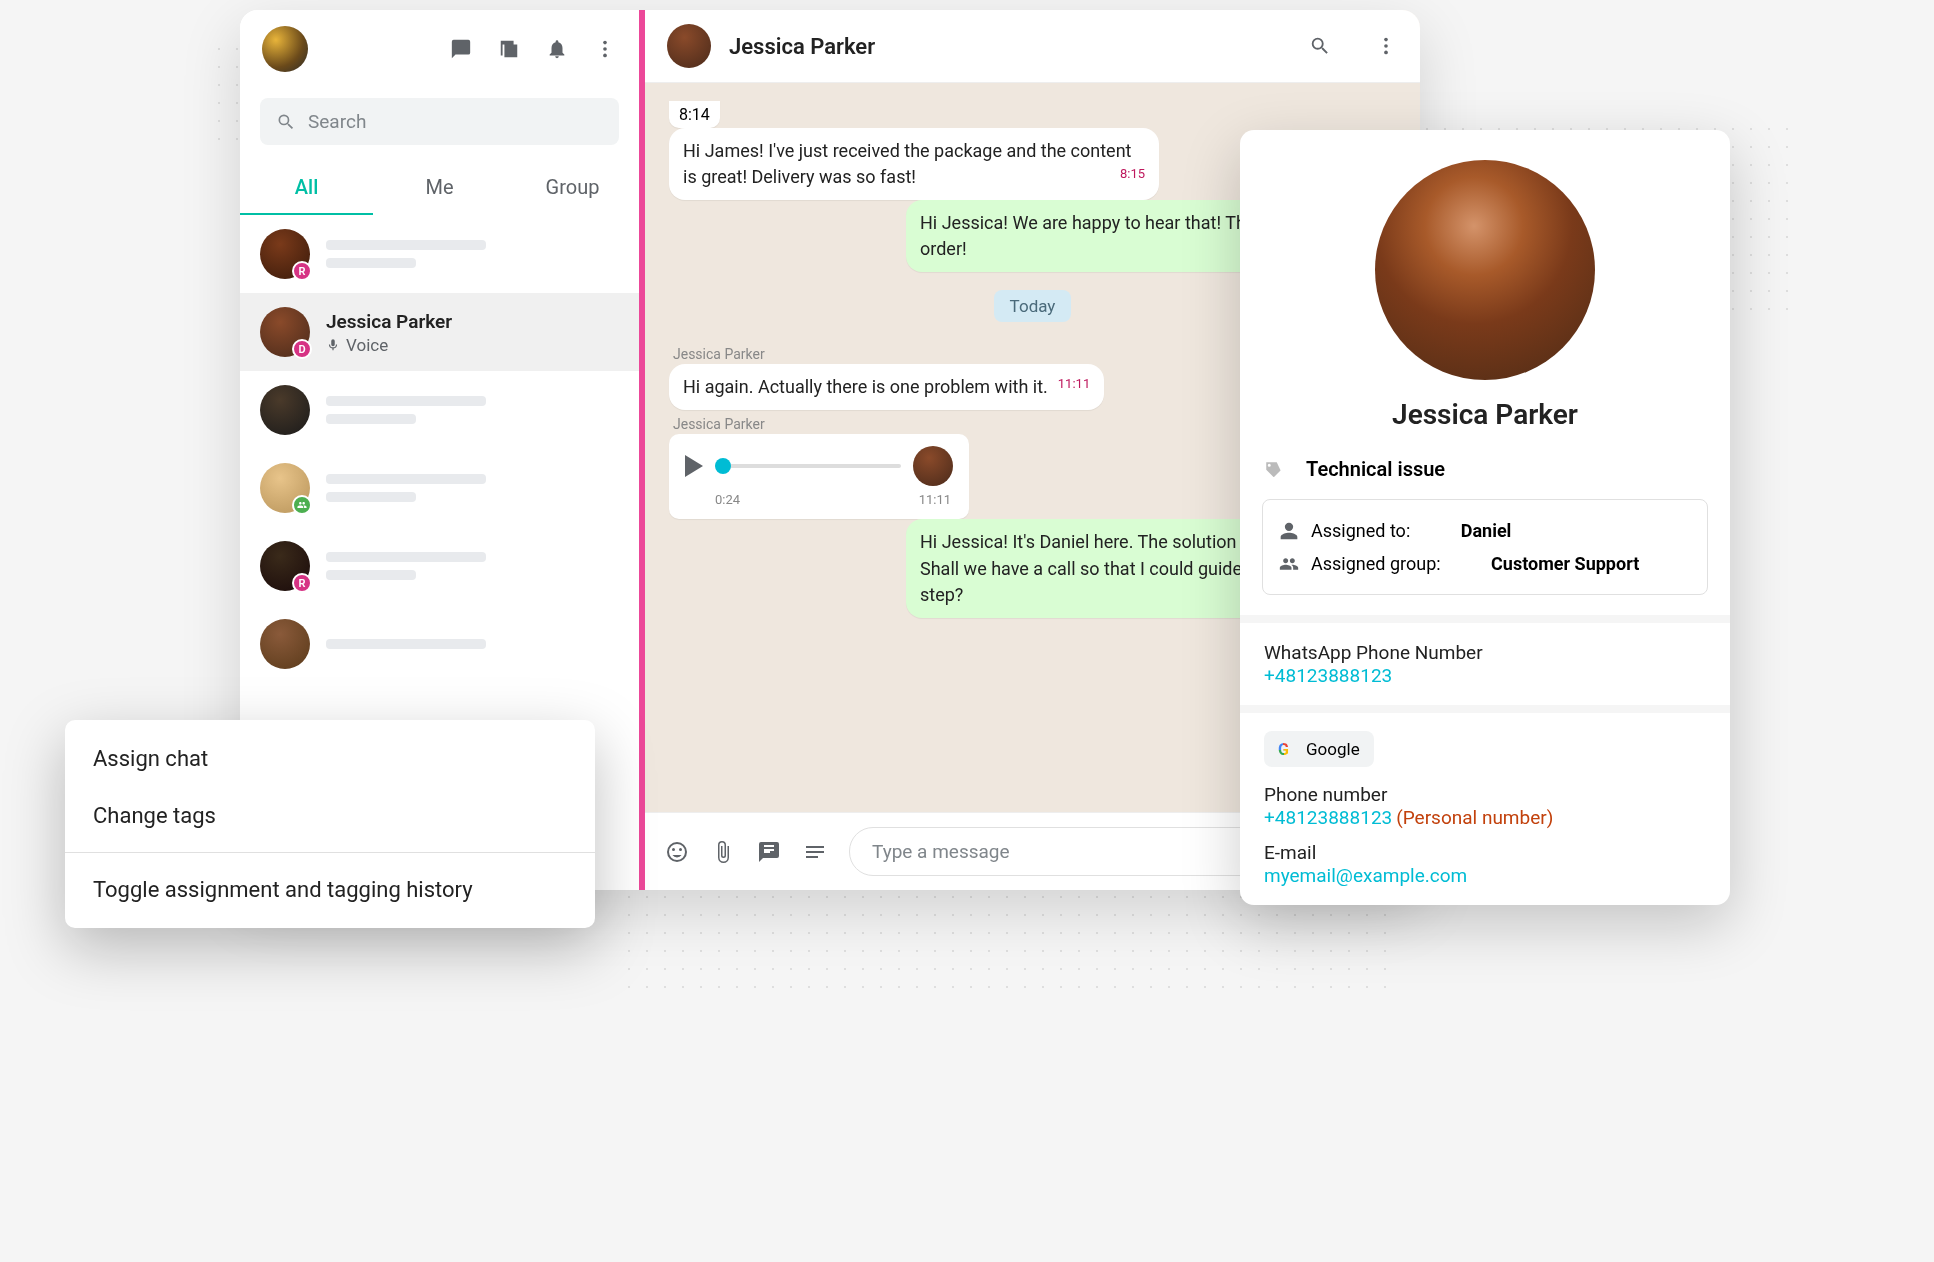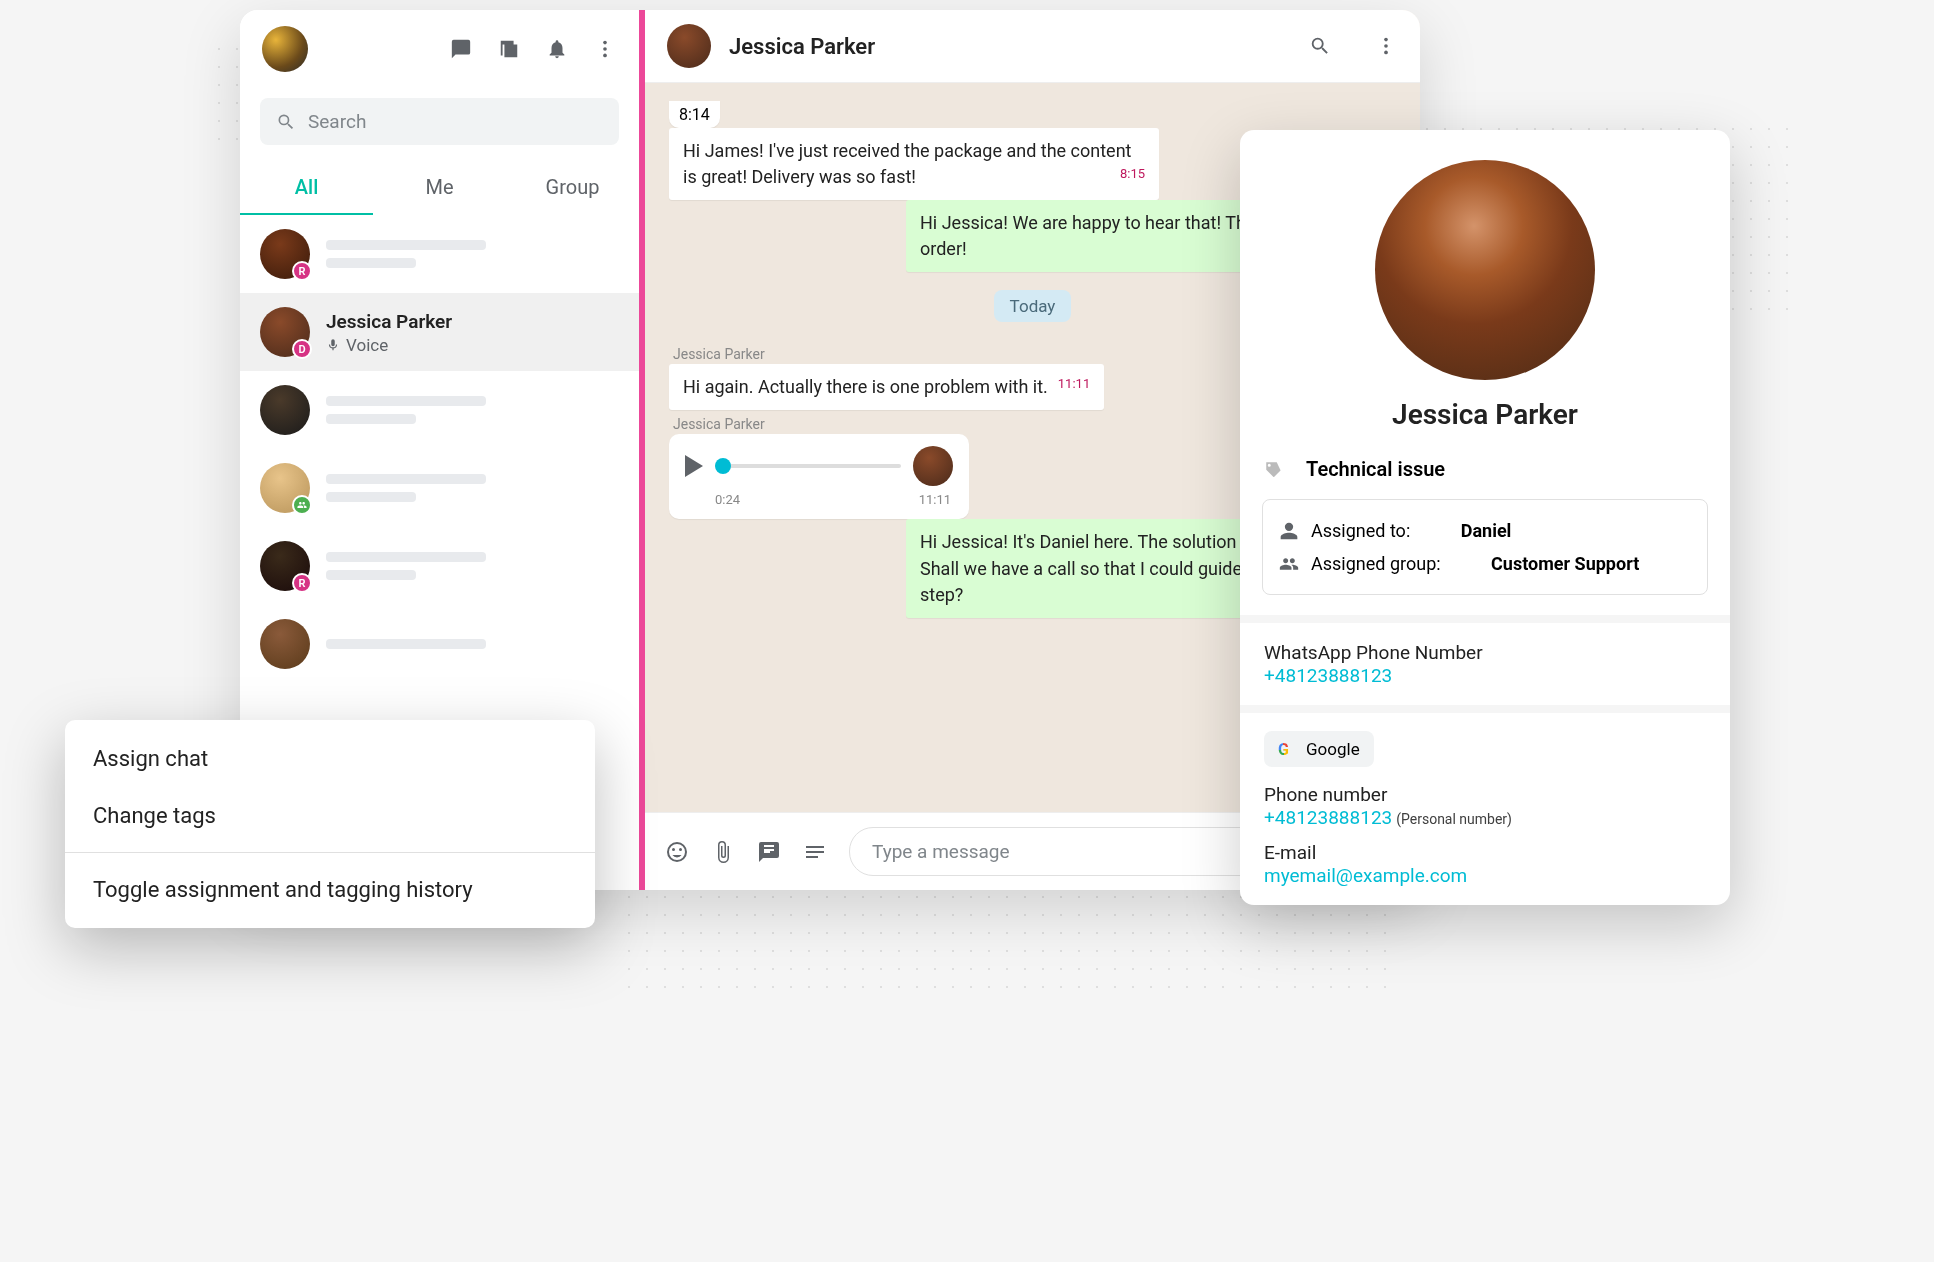--- a/index.html
+++ b/index.html
@@ -78,21 +78,21 @@
   .conv-header { background: #fff; padding: 14px 22px; display: flex; align-items: center; gap: 18px; border-bottom: 1px solid #eee; }
   .conv-header .avatar { width: 44px; height: 44px; }
   .conv-title { font-size: 22px; font-weight: 600; color: #222; }
   .conv-header .spacer { flex: 1; }
 
   .messages { flex: 1; padding: 18px 24px; overflow: hidden; display:flex; flex-direction:column; gap:0; }
   .date-pill { align-self:center; background:#d4eaf4; padding:6px 16px; border-radius:8px; font-size:17px; color:#4a6a7a; margin:18px 0; }
   .msg-row { display:flex; }
   .msg-row.in { justify-content:flex-start; }
   .msg-row.out { justify-content:flex-end; }
-  .bubble { max-width: 490px; padding: 10px 14px; border-radius: 3px; font-size: 18px; line-height: 1.45; position:relative; box-shadow: 0 1px 1px rgba(0,0,0,0.06); }
+  .bubble { max-width: 490px; padding: 10px 14px; border-radius: 16px; font-size: 18px; line-height: 1.45; position:relative; box-shadow: 0 1px 1px rgba(0,0,0,0.06); }
   .bubble.in { background: #fff; color: #222; }
   .bubble.out { background: #d9fdd3; color: #222; }
   .bubble .ts { font-size: 13px; color: #be185d; float: right; margin-left: 10px; margin-top: 1px; }
   .sender-label { font-size: 14px; color: #888; margin: 6px 0 2px 4px; }
 
   .voice-bubble { background:#fff; border-radius:10px; padding:12px 16px; width: 300px; box-shadow:0 1px 1px rgba(0,0,0,0.06); }
   .voice-row { display:flex; align-items:center; gap:12px; }
   .play-btn { width:0; height:0; border-left: 18px solid #5f6368; border-top: 11px solid transparent; border-bottom: 11px solid transparent; cursor:pointer; }
   .voice-track { flex:1; height:4px; background:#ddd; border-radius:2px; position:relative; }
   .voice-dot { width:16px; height:16px; background:#00bcd4; border-radius:50%; position:absolute; top:-6px; left:0; }
@@ -142,21 +142,21 @@
 
   .assign-box { margin: 0 22px 20px; border:1px solid #e0e0e0; border-radius:8px; padding: 14px 16px; }
   .assign-line { display:flex; align-items:center; gap:12px; font-size:18px; padding:6px 0; }
   .assign-line strong { font-weight:700;margin-left:22px; }
   .assign-line svg { width:20px; height:20px; fill:#5f6368; }
 
   .divider { height:8px; background:#f5f5f5; }
   .info-block { padding: 18px 24px; }
   .info-label { font-size:19px; color:#222; }
   .info-link { font-size:19px; color:#00bcd4; cursor:pointer; }
-  .info-sub { color:#404040; font-size:14px; }
+  .info-sub { color:#c2410c; font-size:19px; }
 
   .google-chip { display:inline-flex; align-items:center; gap:8px; background:#f1f3f4; padding:8px 14px; border-radius:8px; font-size:17px; margin-bottom:16px; }
   .g-logo { width:20px; height:20px; position:relative; }
   .g-logo::before { content:"G"; font-weight:700; font-size:16px;
     background: conic-gradient(#ea4335 0 90deg, #fbbc05 90deg 180deg, #34a853 180deg 270deg, #4285f4 270deg 360deg);
     -webkit-background-clip: text; background-clip:text; color:transparent; }
 
   .mic-icon { width:14px; height:14px; }
 </style>
 </head>

